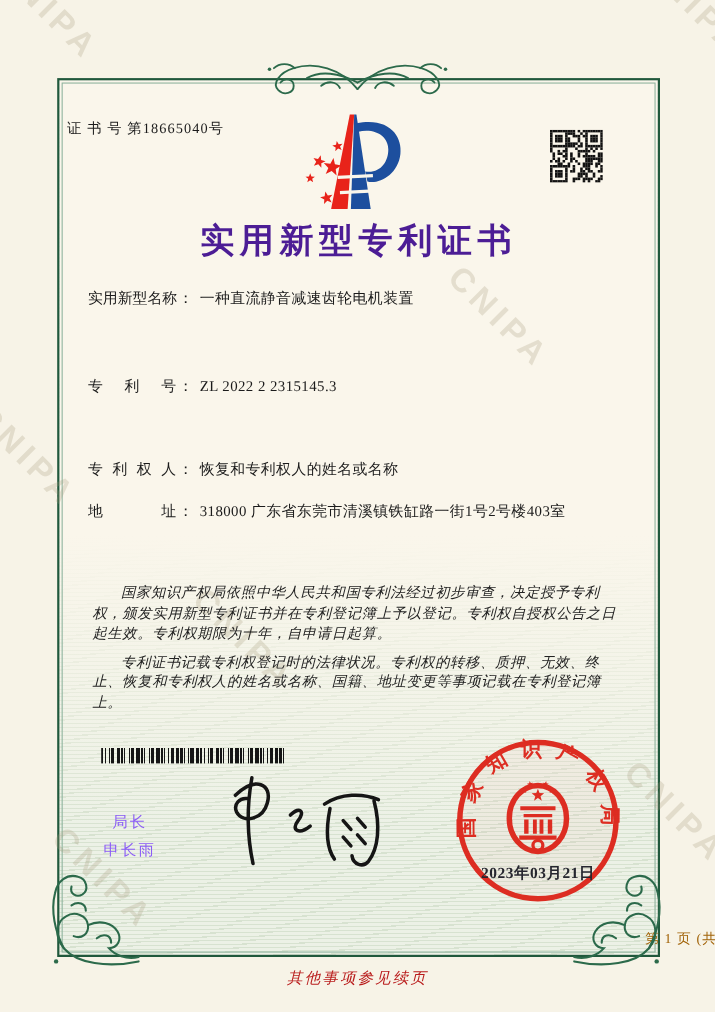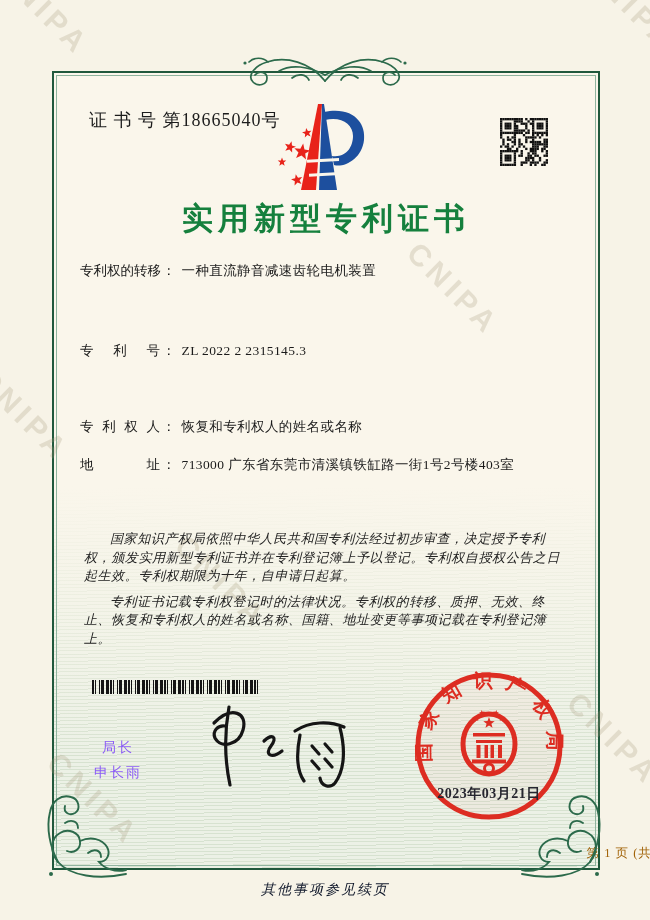--- a/index.html
+++ b/index.html
@@ -22,24 +22,24 @@
   
   .frame{
     position:absolute;left:52px;top:71px;width:544px;height:795px;z-index:1;
     border:2px solid #20583c;
     background:
       linear-gradient(180deg,#faf6eb 0%,#faf6eb 52%,rgba(250,246,235,.55) 68%,rgba(250,246,235,0) 86%),
       repeating-linear-gradient(179deg,#d7e2d0 0 1px,#ecf1e6 1px 3.5px);
   }
   .frame-inner{position:absolute;inset:2px;border:1px solid #8fb49e}
   .content{position:absolute;inset:0;z-index:3}
-  .cert-no{position:absolute;left:89px;top:108px;font-size:18px;letter-spacing:1px}
+  .cert-no{position:absolute;left:61px;top:108px;font-size:13px;letter-spacing:1px}
   .title{
     position:absolute;left:52px;top:198px;width:548px;text-align:center;
-    font-size:31px;font-weight:bold;letter-spacing:5px;color:#15803d;font-family:Liberation Serif, serif;
+    font-size:31px;font-weight:bold;letter-spacing:5px;color:#4c1d95;font-family:Liberation Serif, serif;
   }
   .row{position:absolute;left:80px;font-size:13.5px;white-space:nowrap;color:#1b1b1b}
   .lbl{display:inline-block;width:80px;text-align:justify;text-align-last:justify}
   .colon{padding:0 6px 0 2px}
   .val{letter-spacing:.4px}
   .pair2{position:absolute;left:248px;top:0}
   .paras{position:absolute;left:84px;top:530px;width:484px;z-index:3}
   .paras p{
     margin:0 0 7px 0;font-size:13px;line-height:18.5px;text-indent:2em;
     font-style:italic;letter-spacing:.6px;color:#222;
@@ -63,21 +63,21 @@
   .seal-date{
     position:absolute;left:414px;top:785px;width:150px;text-align:center;z-index:6;
     font-size:14px;font-weight:bold;color:#26262f;letter-spacing:.5px;
   }
   .page-num{
     position:absolute;left:52px;top:845px;width:634px;text-align:right;z-index:3;
     font-size:12.5px;letter-spacing:1px;color:#a16207;
   }
   .footer-note{
     position:absolute;left:0;top:881px;width:650px;text-align:center;z-index:3;
-    font-size:14px;font-style:italic;letter-spacing:2px;color:#0f172a;
+    font-size:14px;font-style:italic;letter-spacing:2px;color:#b91c1c;
   }
   .flourish{position:absolute;z-index:4;pointer-events:none}
   svg{display:block}
 </style>
 </head>
 <body>
 
 <span class="watermark" style="left:-15px;top:-8px">CNIPA</span>
 <span class="watermark" style="left:572px;top:-12px">CNIPA</span>
 <span class="watermark" style="left:395px;top:272px">CNIPA</span>
@@ -383,30 +383,30 @@
       <rect x="9" y="20" width="1.02" height="1.02" fill="#111"></rect>
       <rect x="13" y="20" width="1.02" height="1.02" fill="#111"></rect>
       <rect x="15" y="20" width="1.02" height="1.02" fill="#111"></rect>
       <rect x="18" y="20" width="1.02" height="1.02" fill="#111"></rect>
       <rect x="19" y="20" width="1.02" height="1.02" fill="#111"></rect>
     </svg>
 
   <div class="title">实用新型专利证书</div>
 
   <div class="row" style="top:262px">
-    <span class="lbl">专利权的转移</span><span class="colon">：</span><span class="val">一种直流静音减速齿轮电机装置</span>
+    <span class="lbl">实用新型名称</span><span class="colon">：</span><span class="val">一种直流静音减速齿轮电机装置</span>
   </div>
   <div class="row" style="top:342px">
     <span class="lbl">专利号</span><span class="colon">：</span><span class="val">ZL 2022 2 2315145.3</span>
   </div>
   <div class="row" style="top:418px">
     <span class="lbl">专利权人</span><span class="colon">：</span><span class="val">恢复和专利权人的姓名或名称</span>
   </div>
   <div class="row" style="top:456px">
-    <span class="lbl">地址</span><span class="colon">：</span><span class="val">713000 广东省东莞市清溪镇铁缸路一街1号2号楼403室</span>
+    <span class="lbl">地址</span><span class="colon">：</span><span class="val">318000 广东省东莞市清溪镇铁缸路一街1号2号楼403室</span>
   </div>
 
   <div class="paras">
     <p>国家知识产权局依照中华人民共和国专利法经过初步审查，决定授予专利权，颁发实用新型专利证书并在专利登记簿上予以登记。专利权自授权公告之日起生效。专利权期限为十年，自申请日起算。</p>
     <p>专利证书记载专利权登记时的法律状况。专利权的转移、质押、无效、终止、恢复和专利权人的姓名或名称、国籍、地址变更等事项记载在专利登记簿上。</p>
   </div>
 
   <div class="barcode"></div>
 
   <div class="signer">

